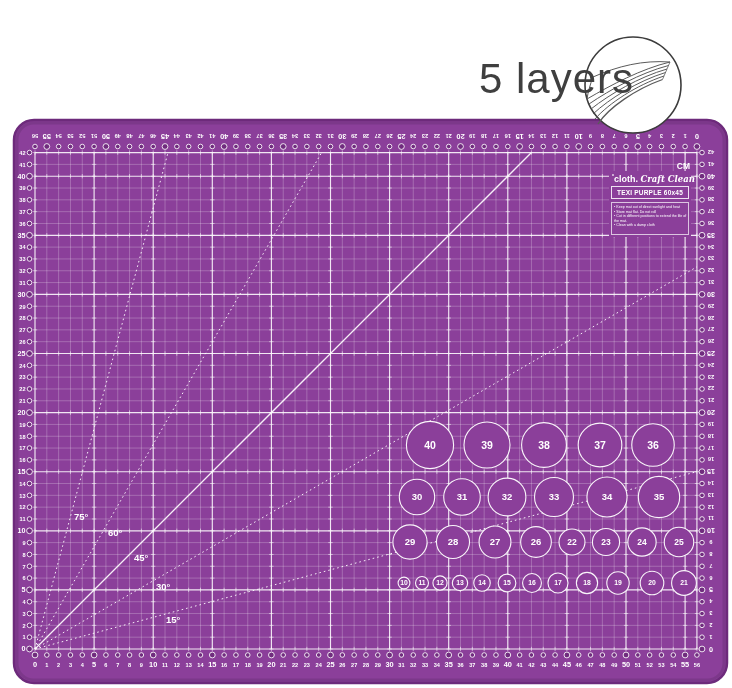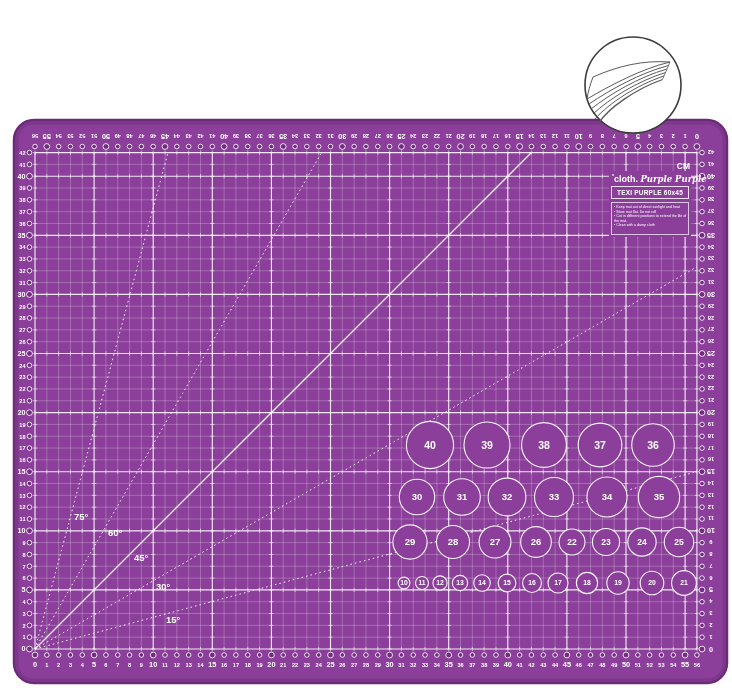--- a/index.html
+++ b/index.html
@@ -531,24 +531,25 @@
         <path d="M 35.5 -19.5 C 7 -12, -22.5 4.5, -44 19"></path>
         <path d="M 34 -16 C 6 -8, -23 9, -42 24"></path>
         <path d="M 32.5 -12.5 C 5 -4, -23.5 13.5, -40 29"></path>
         <path d="M 31 -9 C 4 0, -24 18, -38 34"></path>
         <path d="M 29.5 -5.5 C 3 4, -24.5 22.5, -35 39" stroke-width="1.3"></path>
         <path d="M 37 -23 L 29.5 -5.5" stroke-width="0.8"></path>
       </g>
     </g>
   </svg>
 
+  <div class="badge-label">5 layers</div>
 
   <div class="branding">
     <div class="brand-logo"><span class="mark">*</span><span class="texi">cloth.</span>
-      <span class="craft">Purple Purple</span>
+      <span class="craft">Craft Clean</span>
     </div>
     <div class="model-box">TEXI PURPLE 60x45</div>
     <div class="care-box">
       <div class="care-inner">
           <ul id="care-list">
             <li>Keep mat out of direct sunlight and heat</li>
             <li>Store mat flat. Do not roll</li>
             <li>Cut in different positions to extend the life of the mat.</li>
             <li>Clean with a damp cloth</li>
           </ul>

